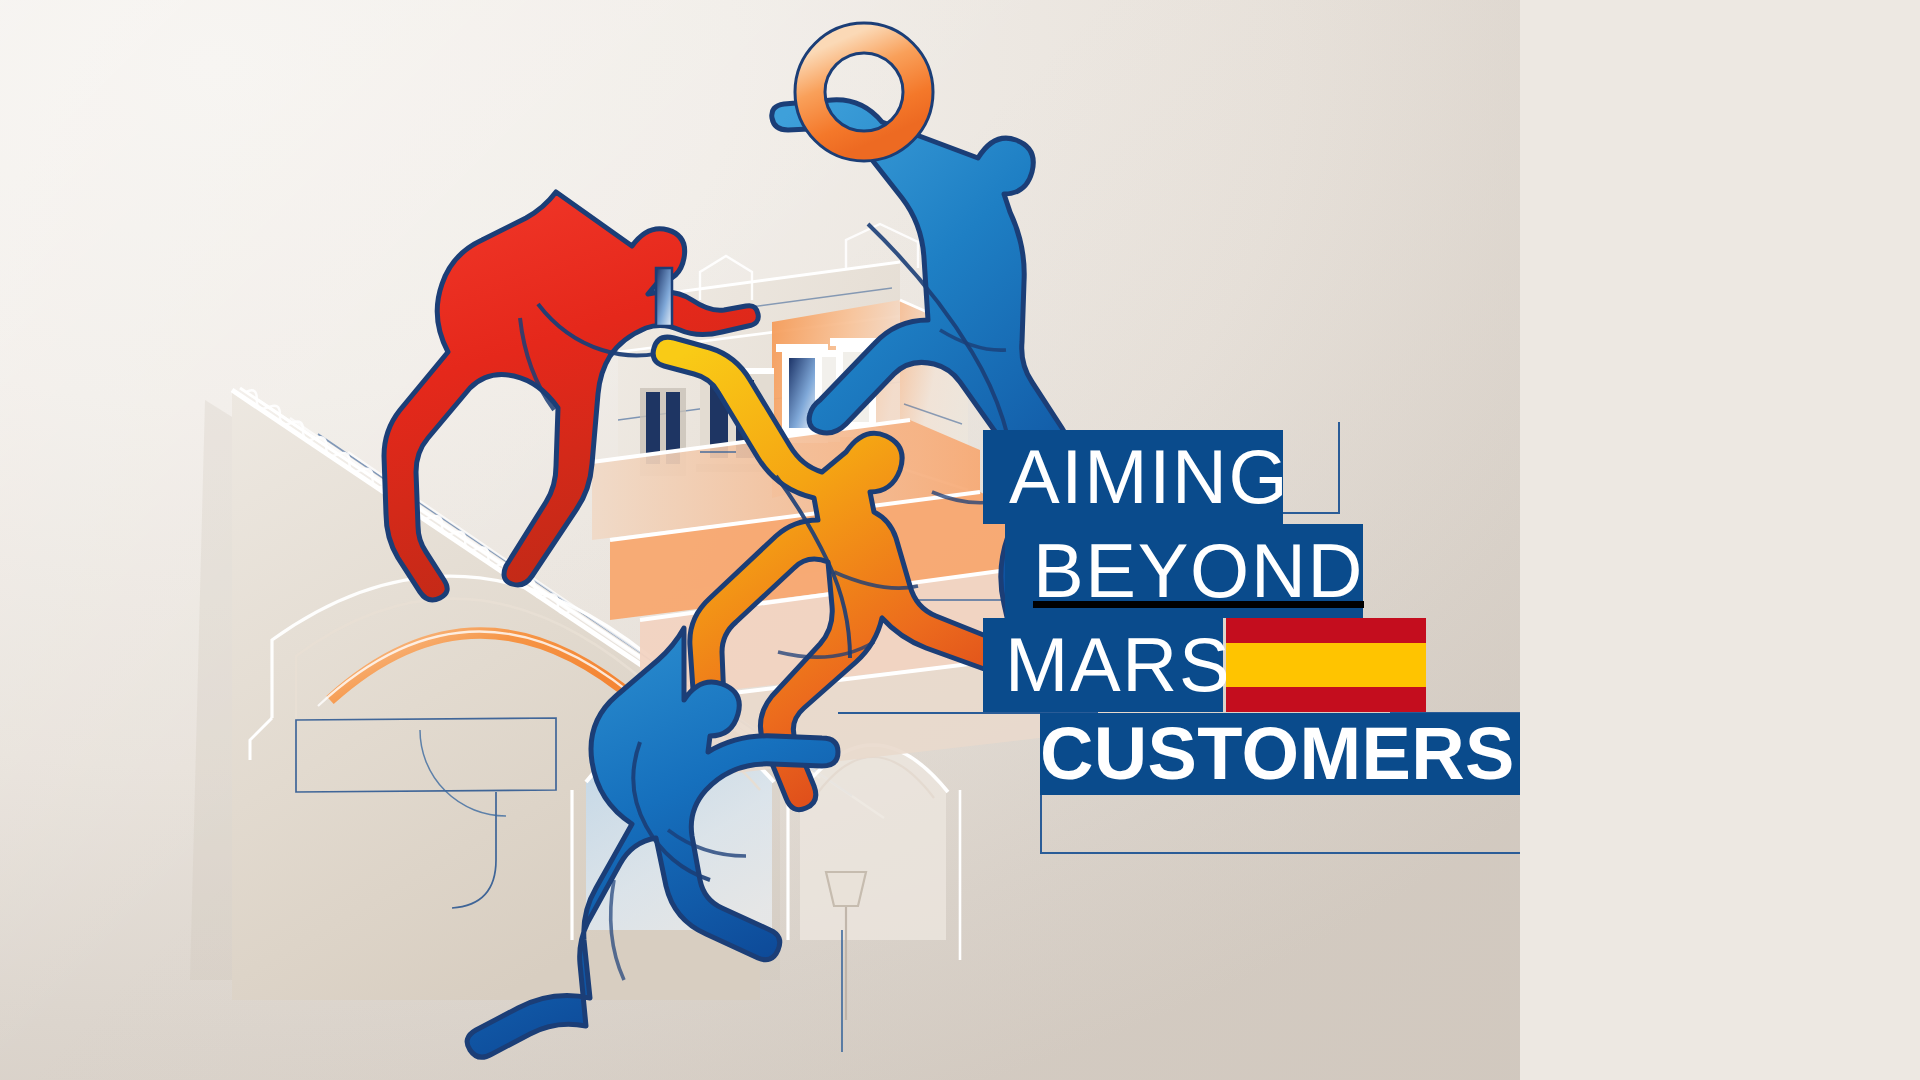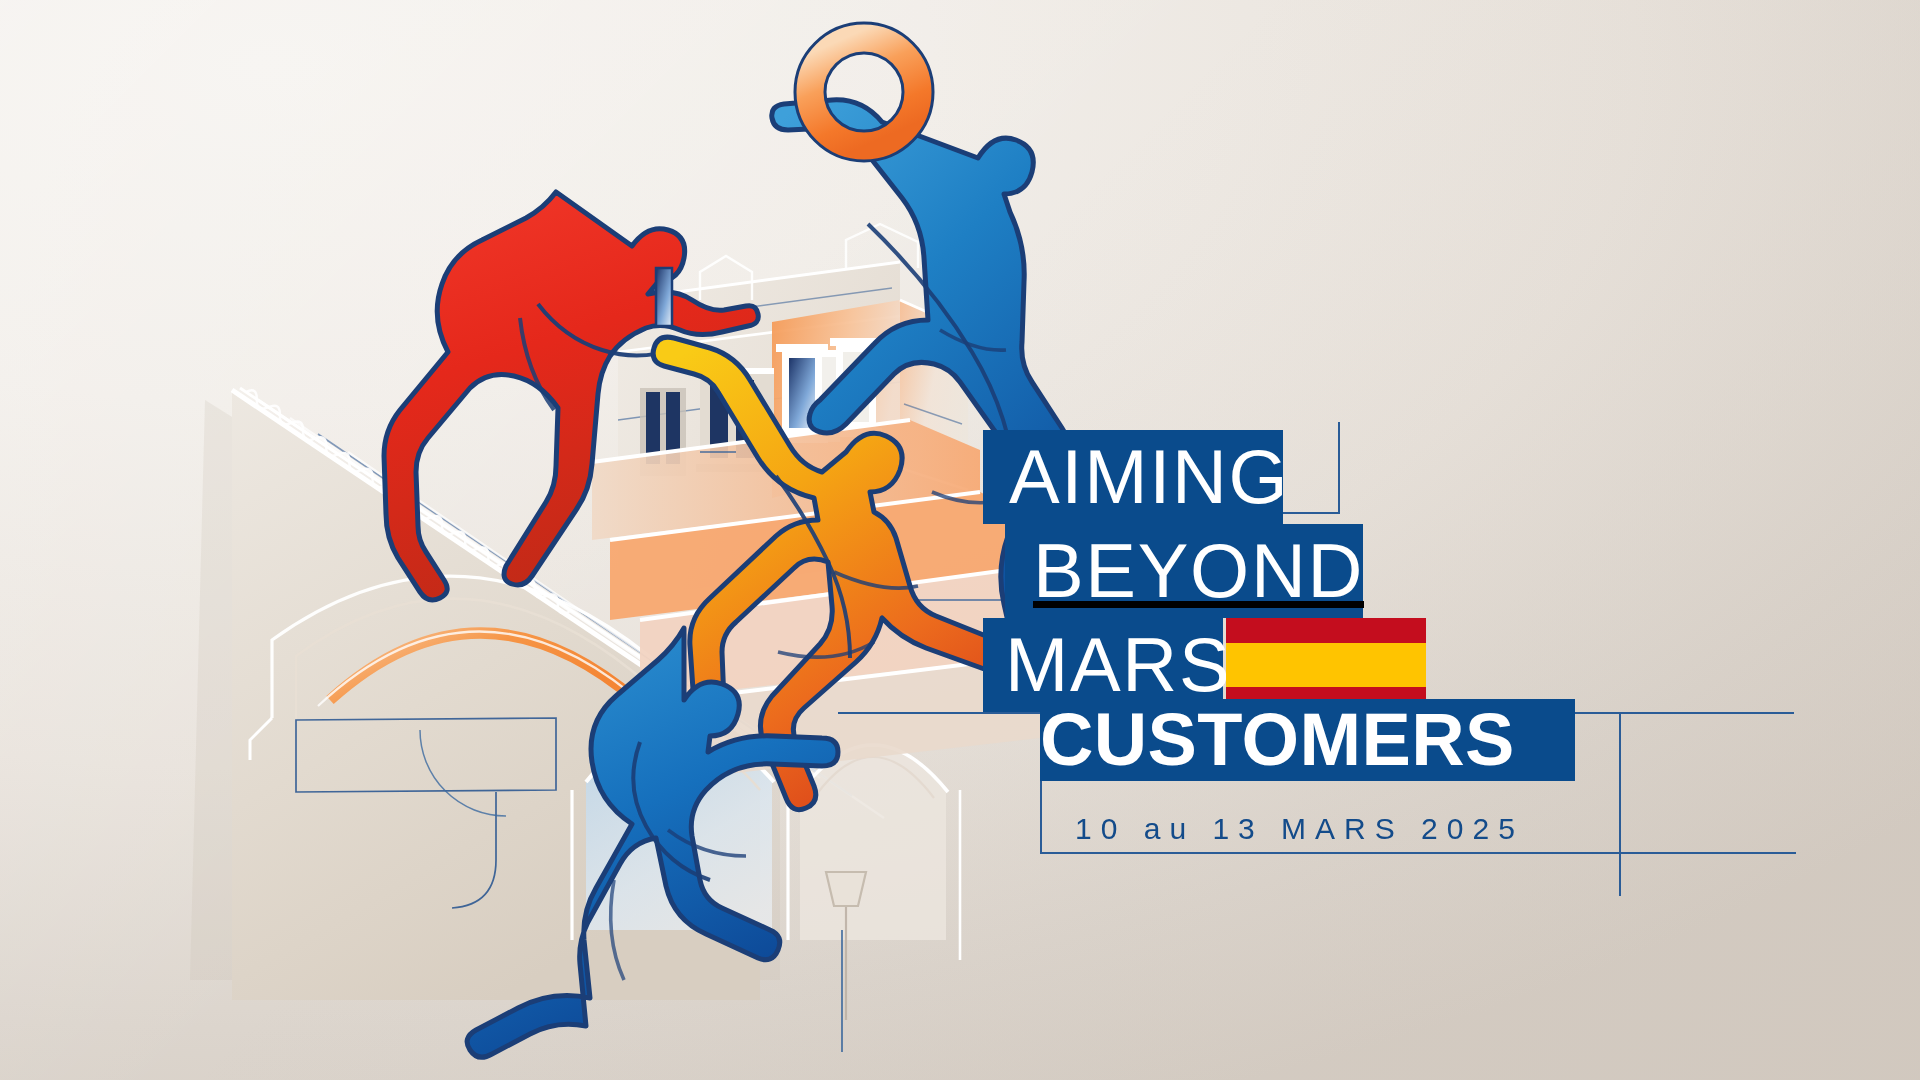--- a/index.html
+++ b/index.html
@@ -1,21 +1,21 @@
 <!DOCTYPE html>
 <html><head>
 <meta charset="utf-8">
 <style>
   html,body{margin:0;padding:0;}
   body{
     width:1920px;height:1080px;overflow:hidden;
     font-family:"Liberation Sans", sans-serif;
     background:#EDE8E2;
   }
-  #stage{position:relative;width:1920px;height:1080px;overflow:hidden;}
+  #stage{position:relative;width:1520px;height:1080px;overflow:hidden;}
 
   
   .bg{
     position:absolute;inset:0;
     background:
       radial-gradient(115% 105% at 14% 6%, #F5F2EE 0%, #F1EDE8 30%, #E8E2DB 62%, #DCD5CD 85%, #D6CEC5 100%);
   }
   .bg-vignette{
     position:absolute;inset:0;
     background:linear-gradient(135deg, rgba(255,255,255,.30) 0%, rgba(255,255,255,0) 42%, rgba(190,178,166,.20) 100%);
@@ -50,21 +50,21 @@
 
   #box-with{left:0px;   top:188px; width:240px;height:94px; padding-left:22px;}
   #box-with span{font-size:76px;}
 
   #flag{
     position:absolute;left:243px;top:188px;width:200px;height:94px;
     background:linear-gradient(#C40D1E 0 26.5%, #FFC400 26.5% 73.5%, #C40D1E 73.5% 100%);
   }
 
   #box-customers{
-    left:57px; top:269px; width:535px;height:82px; 
+    left:57px; top:283px; width:535px;height:82px; 
   }
   #box-customers span{font-size:74px;font-weight:700;letter-spacing:.005em;}
 
   .dateline{
     position:absolute;left:92px;top:382px;
     color:#134B8A;
     font-size:30px;
     font-weight:400;
     letter-spacing:.30em;
     white-space:nowrap;
@@ -394,16 +394,15 @@
     <div class="wordbox" id="box-with">
       <span>MARS</span>
     </div>
 
     <div id="flag"></div>
 
     <div class="wordbox" id="box-customers">
       <span>CUSTOMERS</span>
     </div>
 
-    <div class="dateline">10 au 13 MARS 2025</div>
   </div>
 
 </div>
 
 </body></html>

